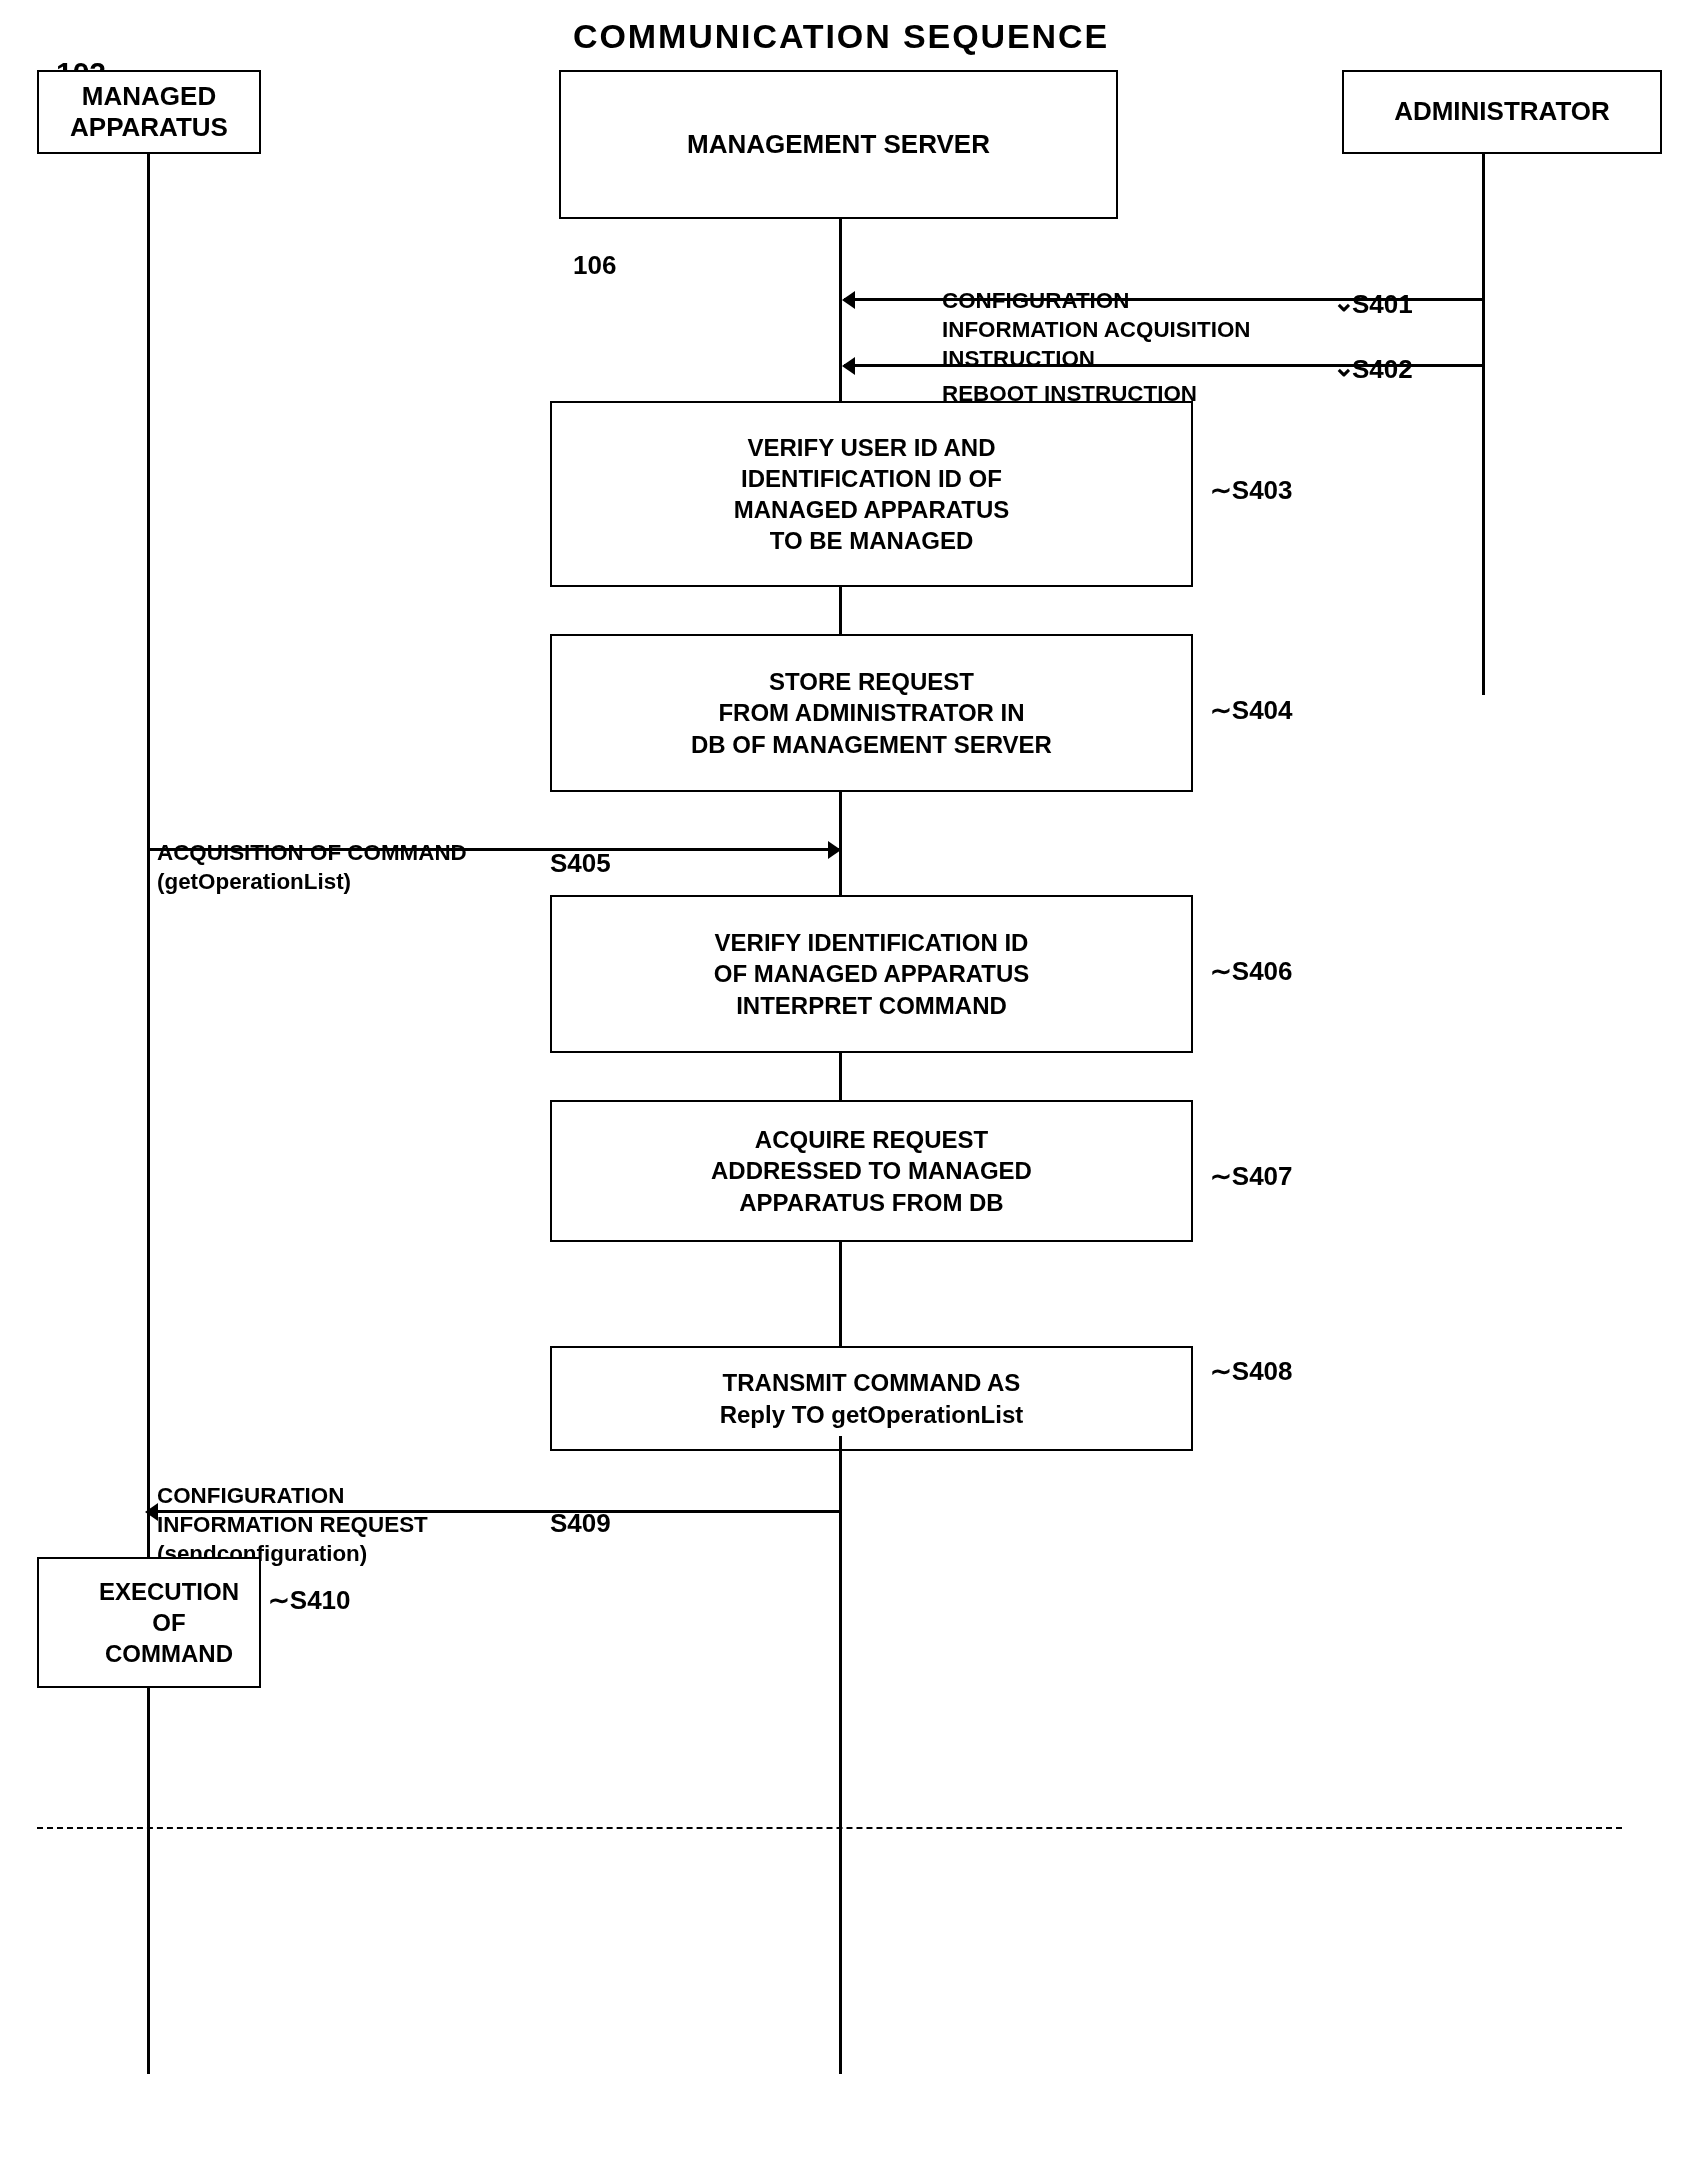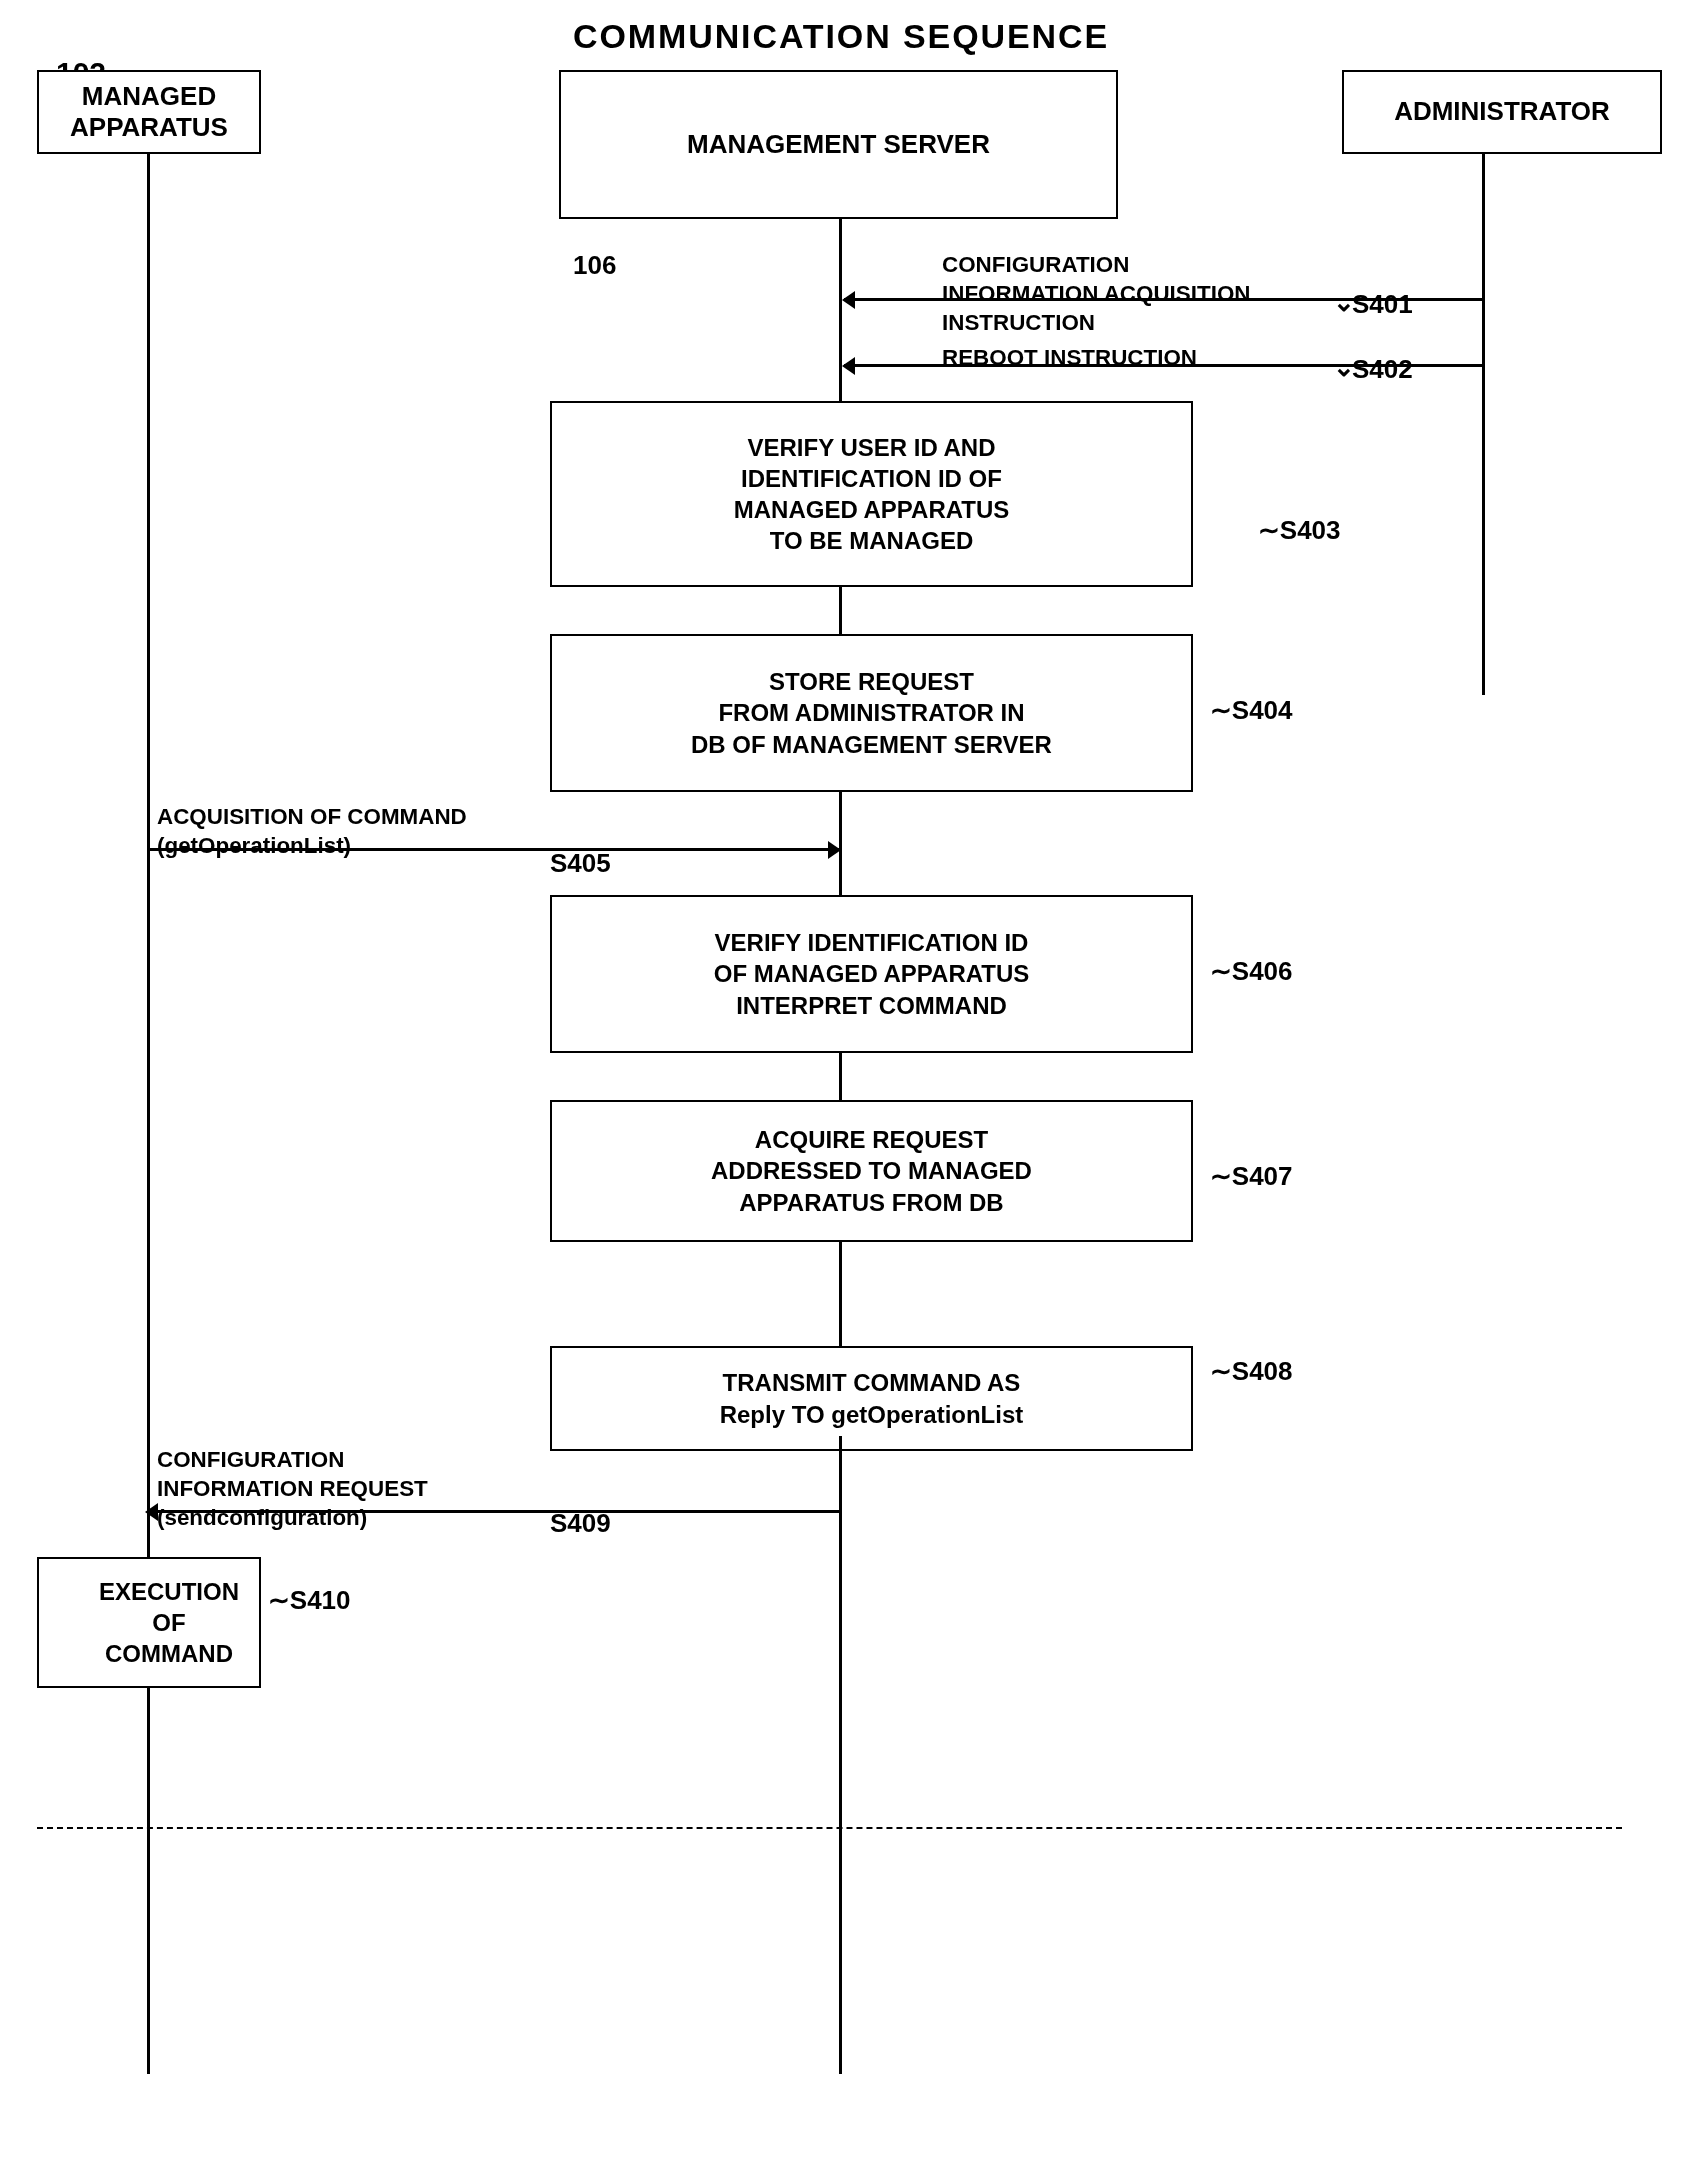--- a/index.html
+++ b/index.html
@@ -109,20 +109,21 @@
       font-weight: bold;
     }
 
     
     .msg-label {
       position: absolute;
       font-size: 22.4px;
       font-weight: bold;
       line-height: 1.3;
       text-align: left;
+      margin-top: 36px;
     }
 
     
     .dashed-line {
       position: absolute;
       border-bottom: 2.8px dashed #000;
     }
 
     
     .small-v {
@@ -167,21 +168,21 @@
   <div style="position:absolute; left:1333px; top:352px; font-size:26px; font-weight:bold;">⌄</div>
 
   <div class="process-box" style="left:550px; top:401px; width:643px; height:186px;">
     <span style="white-space:pre-line; text-align:center;">VERIFY USER ID AND
 IDENTIFICATION ID OF
 MANAGED APPARATUS
 TO BE MANAGED</span>
   </div>
 
   <div class="small-v" style="left:839px; top:364px; height:37px;"></div>
-  <div class="step-label" style="left:1258px; top:475px;margin-top:40px;">∼S403</div>
+  <div class="step-label" style="left:1210px; top:475px;">∼S403</div>
 
   <div class="process-box" style="left:550px; top:634px; width:643px; height:158px;">
     <span style="white-space:pre-line; text-align:center;">STORE REQUEST
 FROM ADMINISTRATOR IN
 DB OF MANAGEMENT SERVER</span>
   </div>
   <div class="small-v" style="left:839px; top:587px; height:47px;"></div>
   <div class="step-label" style="left:1210px; top:695px;">∼S404</div>
 
   <div class="small-v" style="left:839px; top:792px; height:56px;"></div>

